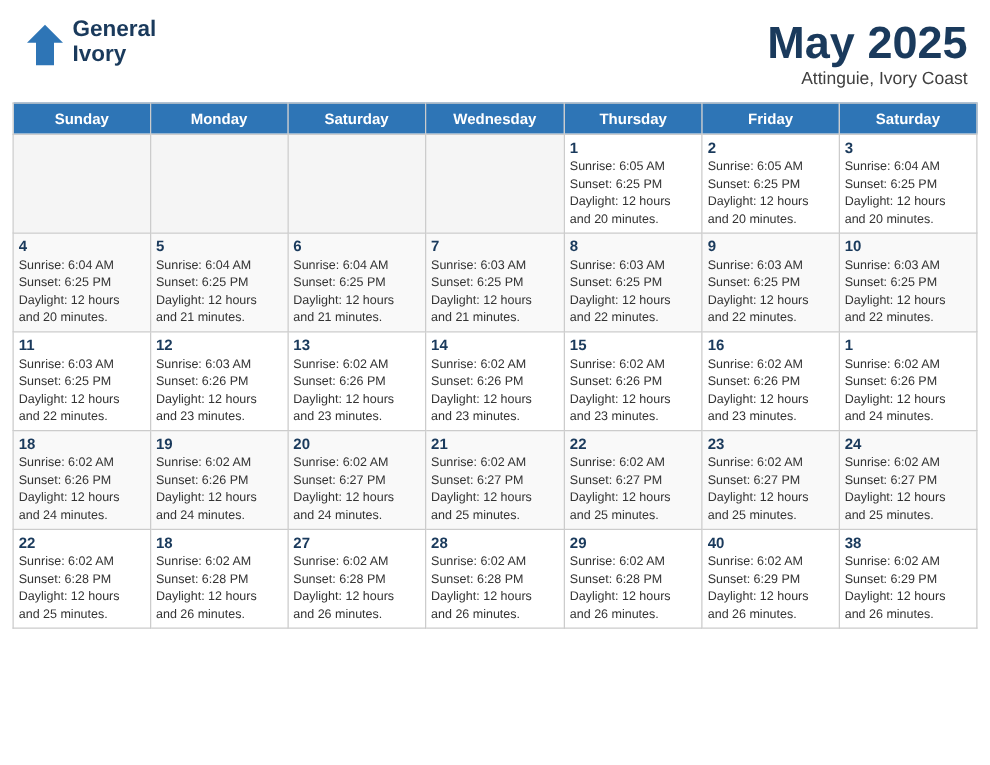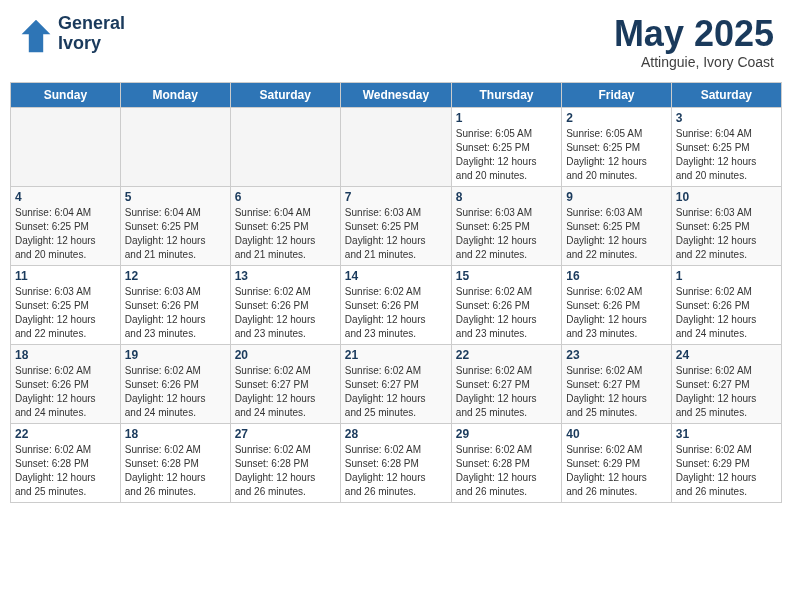--- a/index.html
+++ b/index.html
@@ -249,18 +249,18 @@
         </td>
         <td>
           <div class="day-num">29</div>
           <div class="day-info">Sunrise: 6:02 AM<br>Sunset: 6:28 PM<br>Daylight: 12 hours<br>and 26 minutes.</div>
         </td>
         <td>
           <div class="day-num">40</div>
           <div class="day-info">Sunrise: 6:02 AM<br>Sunset: 6:29 PM<br>Daylight: 12 hours<br>and 26 minutes.</div>
         </td>
         <td>
-          <div class="day-num">31</div>
+          <div class="day-num">38</div>
           <div class="day-info">Sunrise: 6:02 AM<br>Sunset: 6:29 PM<br>Daylight: 12 hours<br>and 26 minutes.</div>
         </td>
       </tr>
     </tbody>
 </table>
 
 </body></html>

